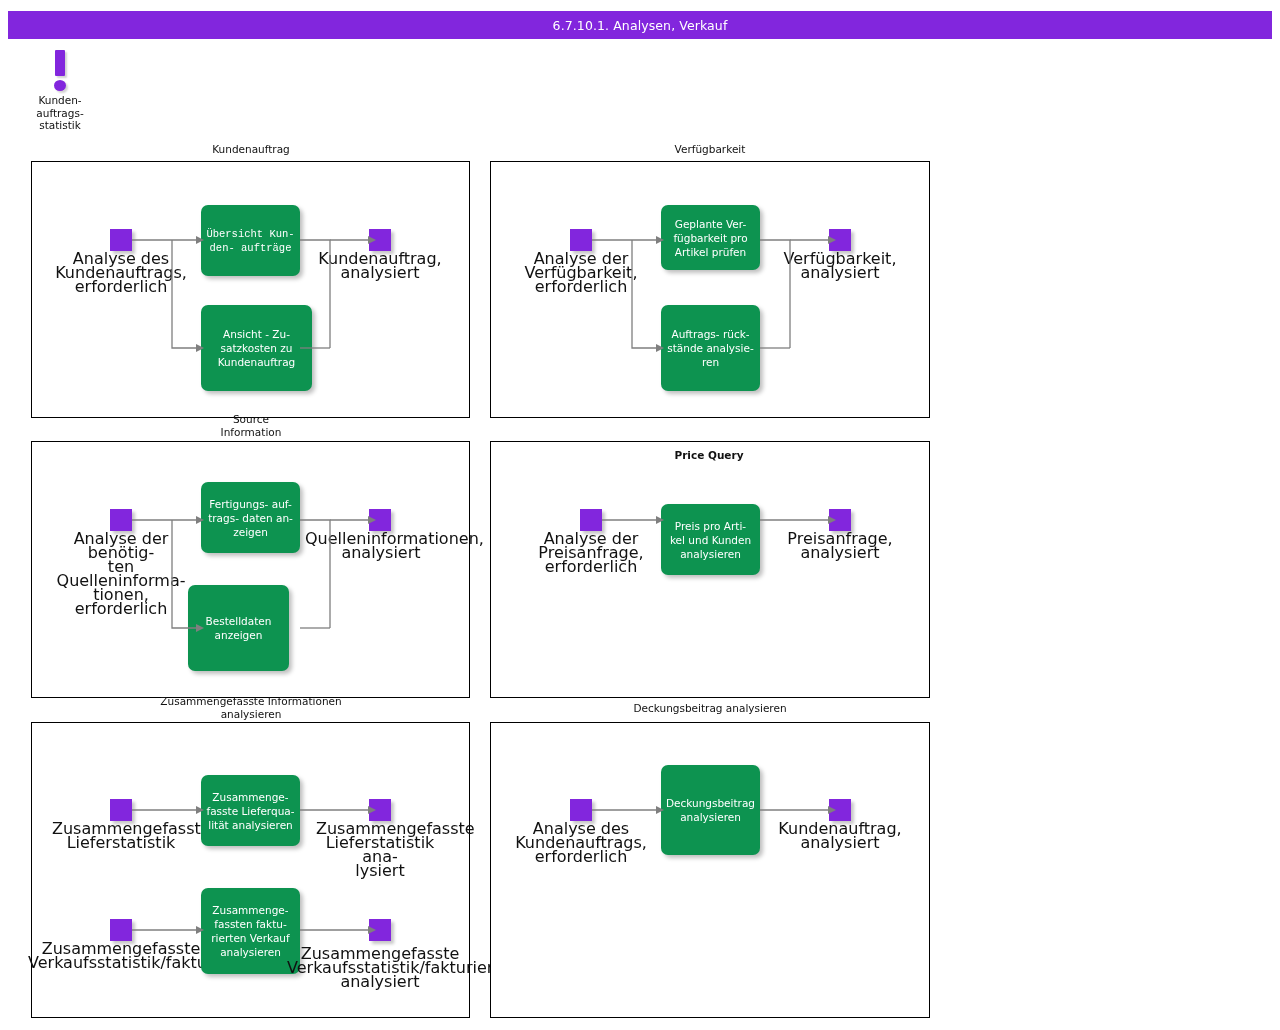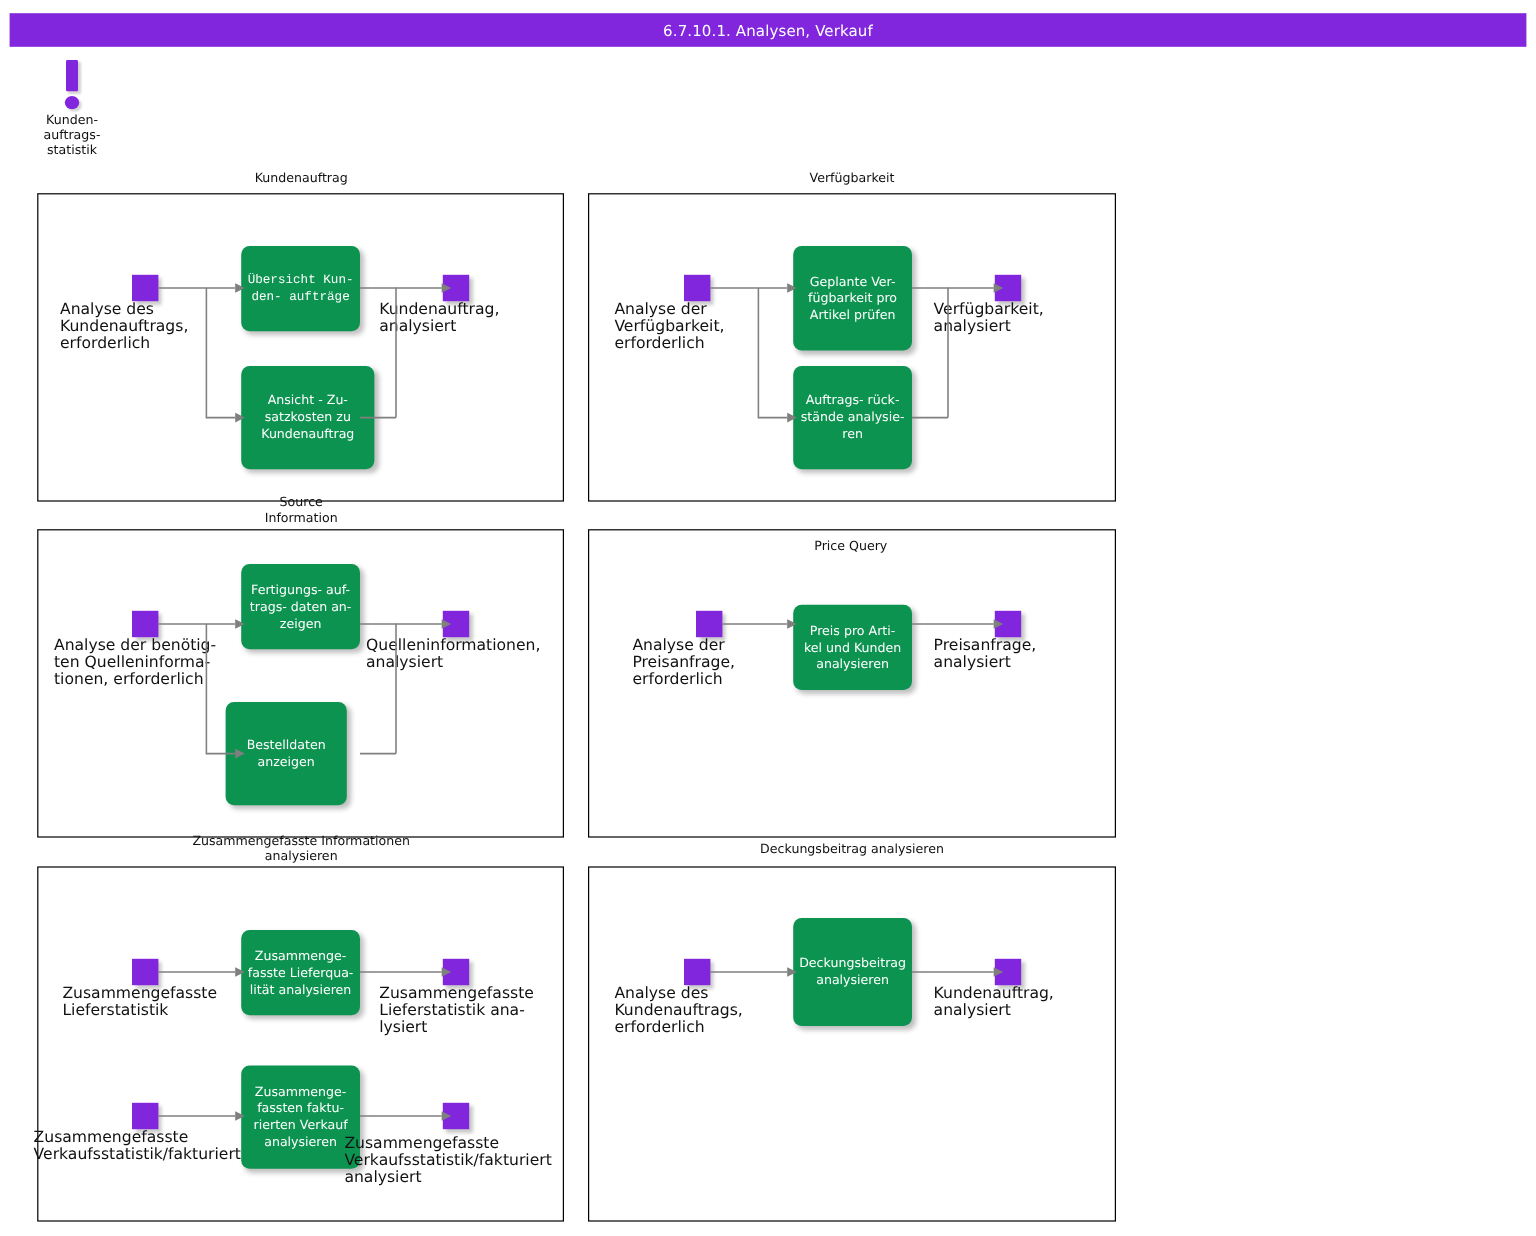--- a/index.html
+++ b/index.html
@@ -93,22 +93,22 @@
   .group-title.clipped { z-index: 1; }
   .event {
     position: absolute;
     width: 22px;
     height: 22px;
     background: #8226dd;
     box-shadow: 3px 3px 3px rgba(0,0,0,0.22);
   }
   .event-label {
     position: absolute;
-    text-align: left;
-    font-size: 13px;
+    text-align: center;
+    font-size: 16px;
     line-height: 14px;
     color: #111111;
     white-space: pre-line;
   }
   .func {
     position: absolute;
     background: #0d9350;
     border-radius: 7px;
     color: #ffffff;
     font-size: 10.5px;
@@ -219,51 +219,51 @@
 analysiert</div>
 
 <div class="group-title" style="left:610px; top:143px; width:200px;">Verfügbarkeit</div>
 <div class="group" style="left:490px; top:161px; width:440px; height:257px;"></div>
 
 <div class="event" style="left:570px; top:229px;"></div>
 <div class="event-label" style="left:512px; top:252px; width:138px;">Analyse der
 Verfügbarkeit,
 erforderlich</div>
 
-<div class="func" style="left:661px; top:205px; width:99px; height:87px;">Geplante Ver-
+<div class="func" style="left:661px; top:205px; width:99px; height:65px;">Geplante Ver-
 fügbarkeit pro
 Artikel prüfen</div>
 <div class="func" style="left:661px; top:305px; width:99px; height:86px;">Auftrags- rück-
 stände analysie-
 ren</div>
 
 <div class="event" style="left:829px; top:229px;"></div>
 <div class="event-label" style="left:778px; top:252px; width:124px;">Verfügbarkeit,
 analysiert</div>
 
 <div class="group-title clipped" style="left:151px; top:413px; width:200px;">Source
 Information</div>
 <div class="group" style="left:31px; top:441px; width:439px; height:257px;"></div>
 
 <div class="event" style="left:110px; top:509px;"></div>
 <div class="event-label" style="left:45px; top:532px; width:152px;">Analyse der   benötig-
 ten   Quelleninforma-
 tionen,   erforderlich</div>
 
-<div class="func" style="left:201px; top:470px; width:99px; height:71px;">Fertigungs- auf-
+<div class="func" style="left:201px; top:482px; width:99px; height:71px;">Fertigungs- auf-
 trags- daten an-
 zeigen</div>
 <div class="func" style="left:188px; top:585px; width:101px; height:86px;">Bestelldaten
 anzeigen</div>
 
 <div class="event" style="left:369px; top:509px;"></div>
 <div class="event-label" style="left:305px; top:532px; width:152px;">Quelleninformationen,
 analysiert</div>
 
-<div class="group-title" style="left:609px; top:449px; width:200px;">Price Query</div>
+<div class="group-title" style="left:609px; top:449px; width:200px;font-weight:bold;">Price Query</div>
 <div class="group" style="left:490px; top:441px; width:440px; height:257px;"></div>
 
 <div class="event" style="left:580px; top:509px;"></div>
 <div class="event-label" style="left:527px; top:532px; width:128px;">Analyse  der
 Preisanfrage,
 erforderlich</div>
 
 <div class="func" style="left:661px; top:485px; width:99px; height:71px;margin-top:19px;">Preis pro Arti-
 kel und Kunden
 analysieren</div>

